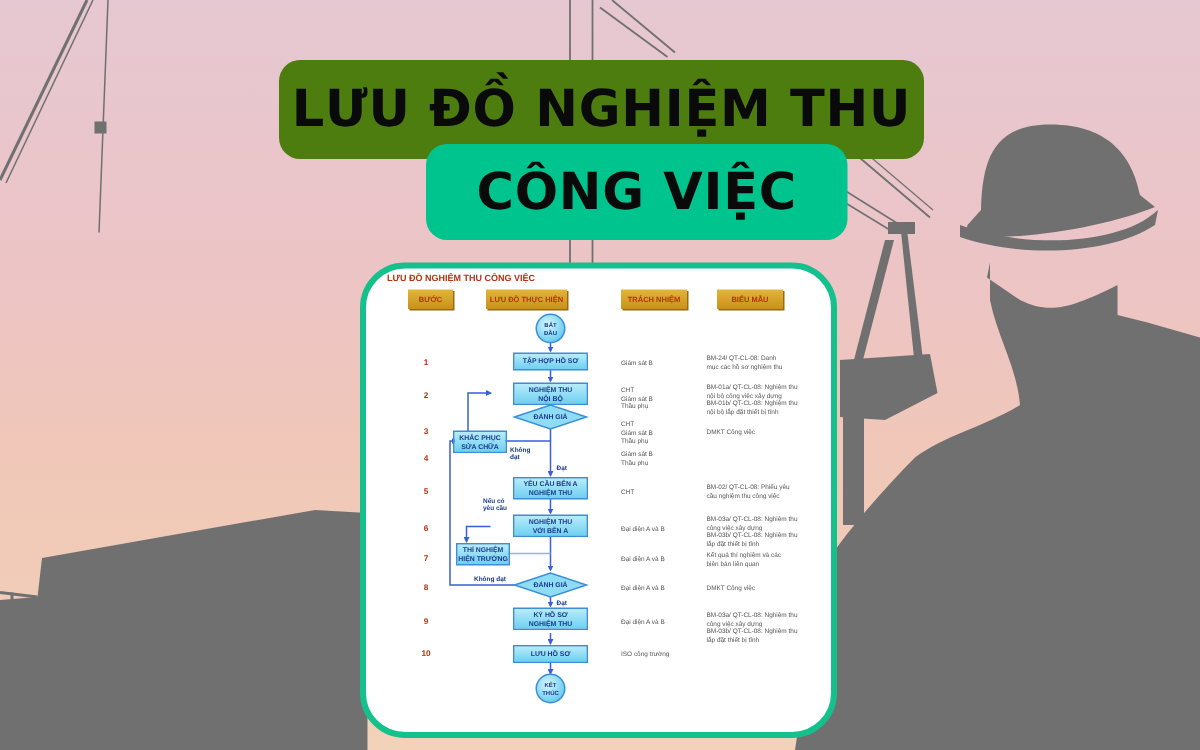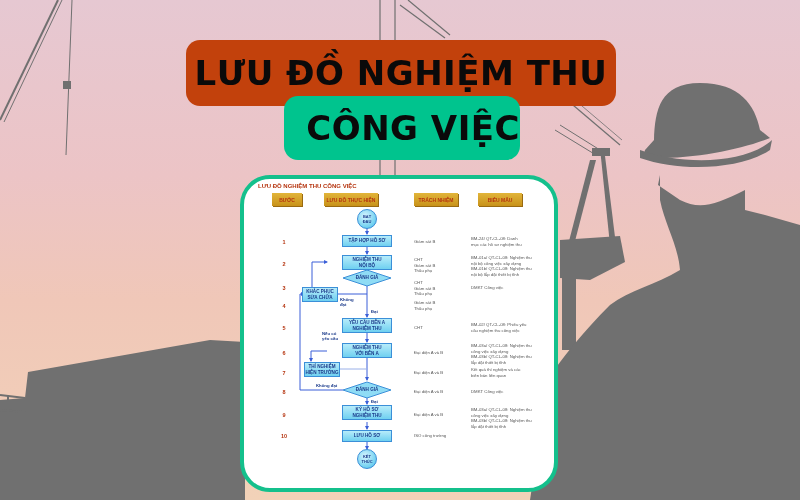--- a/index.html
+++ b/index.html
@@ -9,27 +9,27 @@
     font-family: "DejaVu Sans", sans-serif;
     background: linear-gradient(180deg, #e6c8d2 0%, #ecc4c6 35%, #f0c7b8 60%, #f2d2b8 100%);
   }
   .bg-layer { position: absolute; inset: 0; }
   .silhouette { fill: #707070; }
   .crane { stroke: #707070; fill: none; }
 
   .title-wrap { position: absolute; left: 0; top: 40px; width: 800px; }
   .title-line1 {
     position: absolute; left: 186px; top: 0; width: 430px; height: 66px;
-    background: #c2410c; border-radius: 14px;
+    background: #4d7c0f; border-radius: 14px;
     display: flex; align-items: center; justify-content: center;
   }
   .title-line2 {
-    position: absolute; left: 284px; top: 56px; width: 236px; height: 64px;
+    position: absolute; left: 284px; top: 56px; width: 281px; height: 64px;
     background: #00c48e; border-radius: 14px;
-    display: flex; align-items: center; justify-content: flex-end;
+    display: flex; align-items: center; justify-content: center;
   }
   .title-text {
     font-family: "DejaVu Sans", sans-serif; font-weight: bold;
     font-size: 34px; color: #0a0a0a; letter-spacing: 0.5px; white-space: nowrap;
   }
 
   .card {
     position: absolute; left: 240px; top: 175px; width: 318px; height: 317px;
     background: #ffffff; border: 4px solid #14c08c; border-radius: 30px;
     overflow: hidden;

